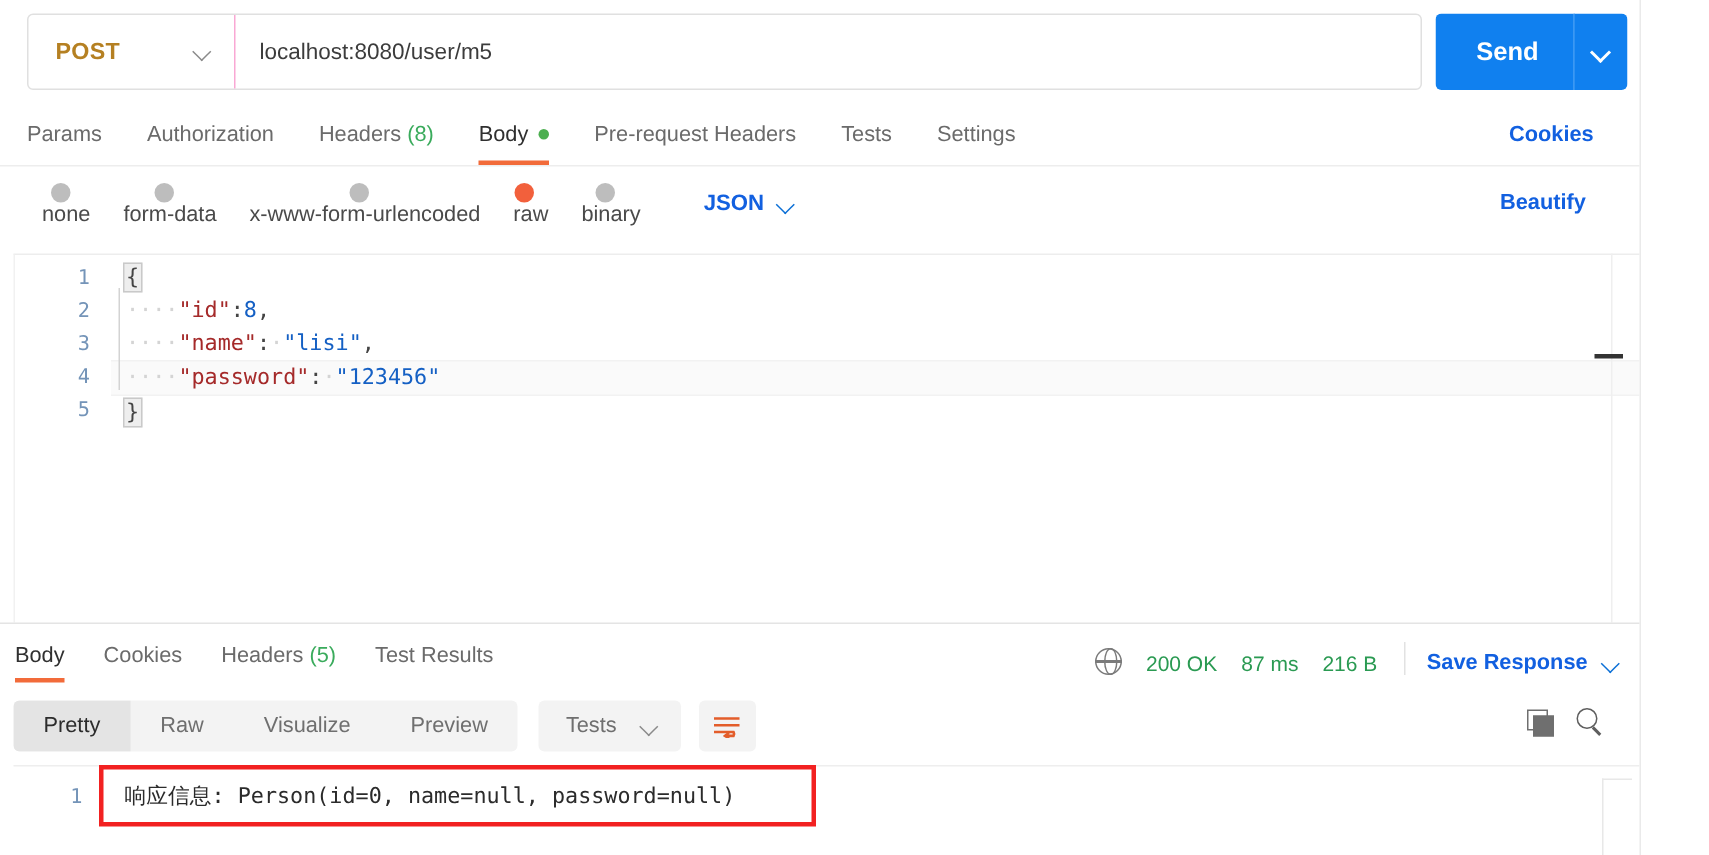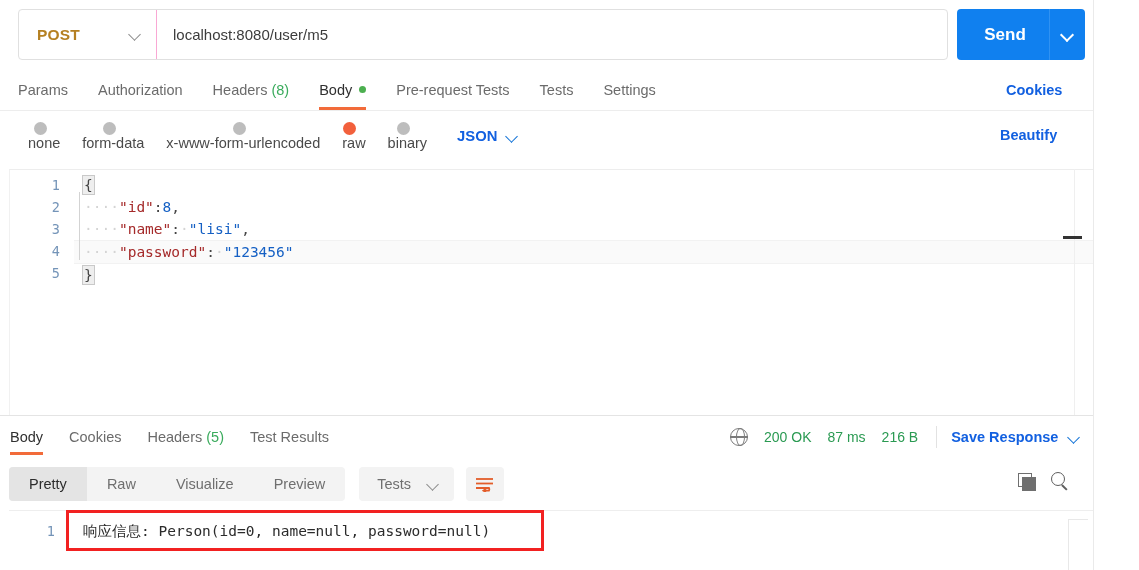--- a/index.html
+++ b/index.html
@@ -177,21 +177,21 @@
     margin-right: 8px;
     flex: none;
   }
   .radio.sel .bullet { background: #f2603c; }
   .json-select {
     display: flex; align-items: center;
     color: #1260e0;
     font-size: 14.8px;
     font-weight: bold;
     cursor: pointer;
-    margin-left: 8px;
+    margin-left: 20px;
   }
   .json-select .chev { margin-left: 9px; }
 
   
   .editor {
     position: absolute;
     left: 9px; top: 169px;
     width: 1084px; height: 246px;
     background: #fff;
     border-top: 1px solid #ededed;
@@ -277,21 +277,21 @@
     height: 30px;
     display: flex;
     align-items: center;
   }
   .res-tabs .tab { margin-right: 26px; }
   .res-tabs .tab.active::after { bottom: -7px; }
 
   .res-meta {
     position: absolute;
     left: 730px; top: 424px;
-    display: flex; align-items: center;
+    display: flex; align-items: flex-end;
     height: 26px;
     font-size: 14px;
   }
   .globe {
     width: 18px; height: 18px;
     border: 1.4px solid #7b7b7b;
     border-radius: 50%;
     position: relative;
     margin-right: 16px;
     flex: none;
@@ -494,21 +494,21 @@
     </div>
     <div class="tab">
       <span>Headers</span>
       <span class="count">(8)</span>
     </div>
     <div class="tab active">
       <span>Body</span>
       <span class="dot-green"></span>
     </div>
     <div class="tab">
-      <span>Pre-request Tests</span>
+      <span>Pre-request Headers</span>
     </div>
     <div class="tab">
       <span>Tests</span>
     </div>
     <div class="tab">
       <span>Settings</span>
     </div>
   </div>
 
   <div class="link-right" id="cookies-link">Cookies</div>

